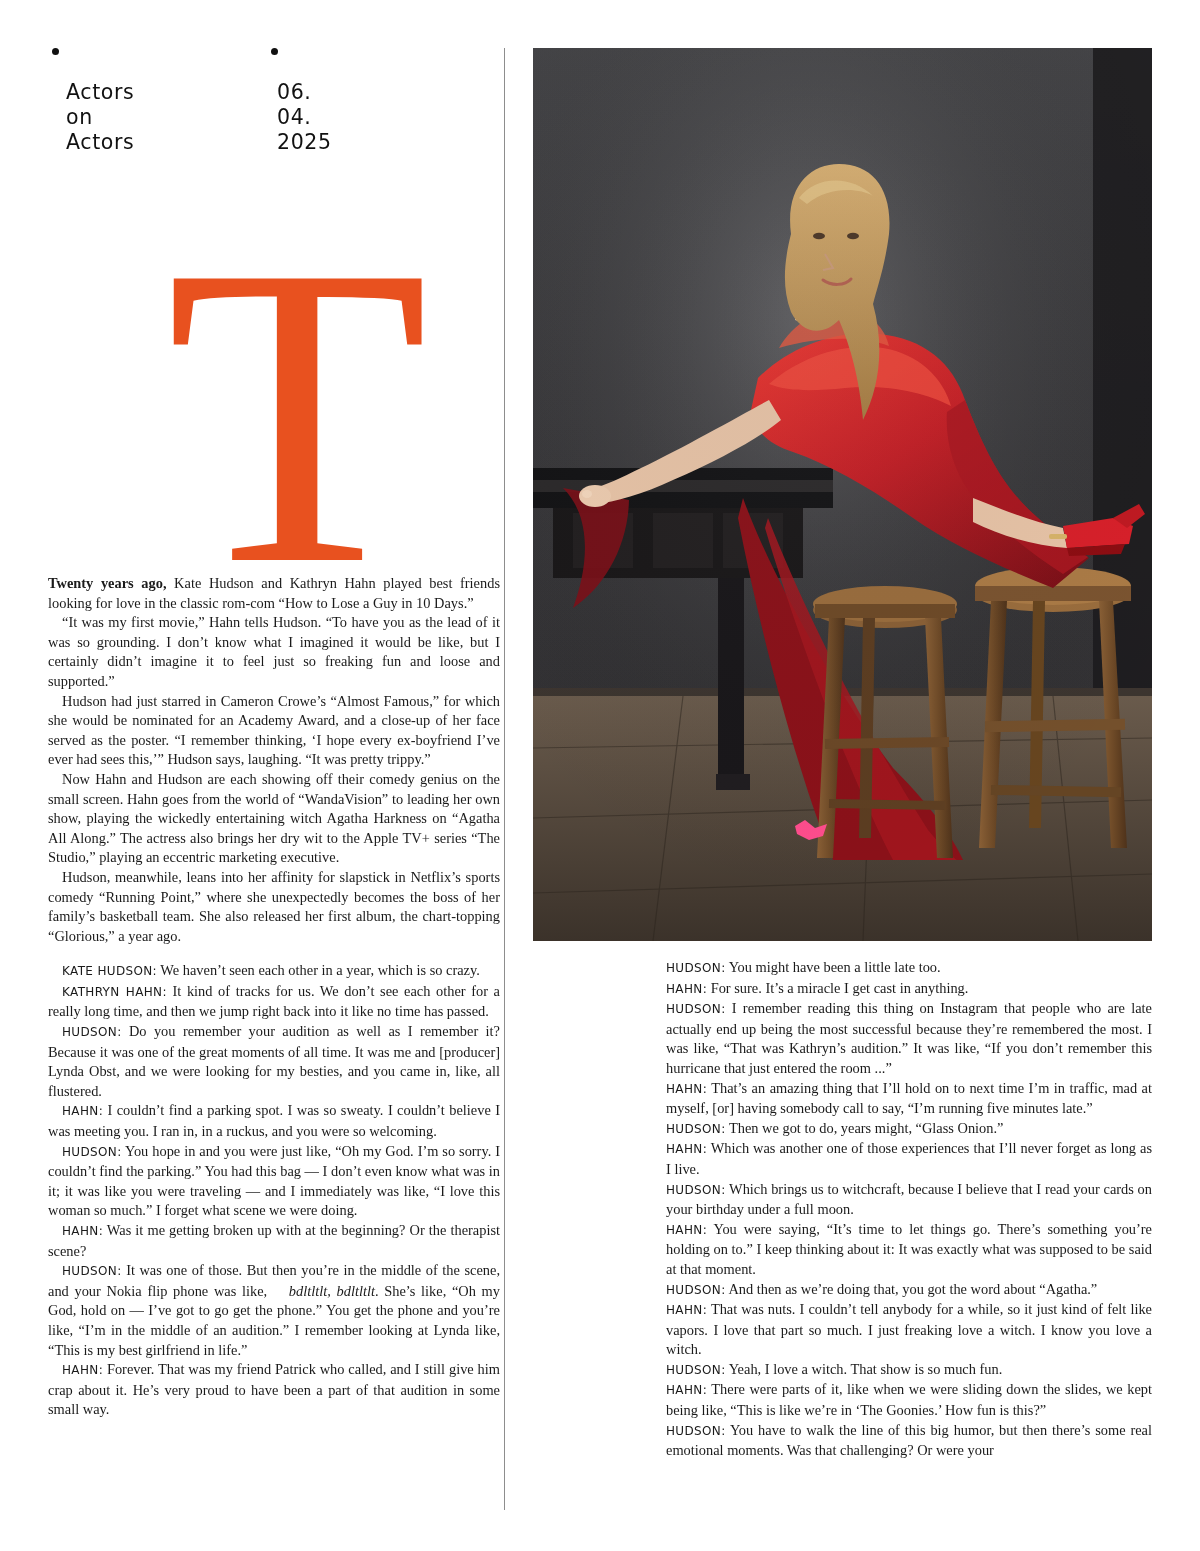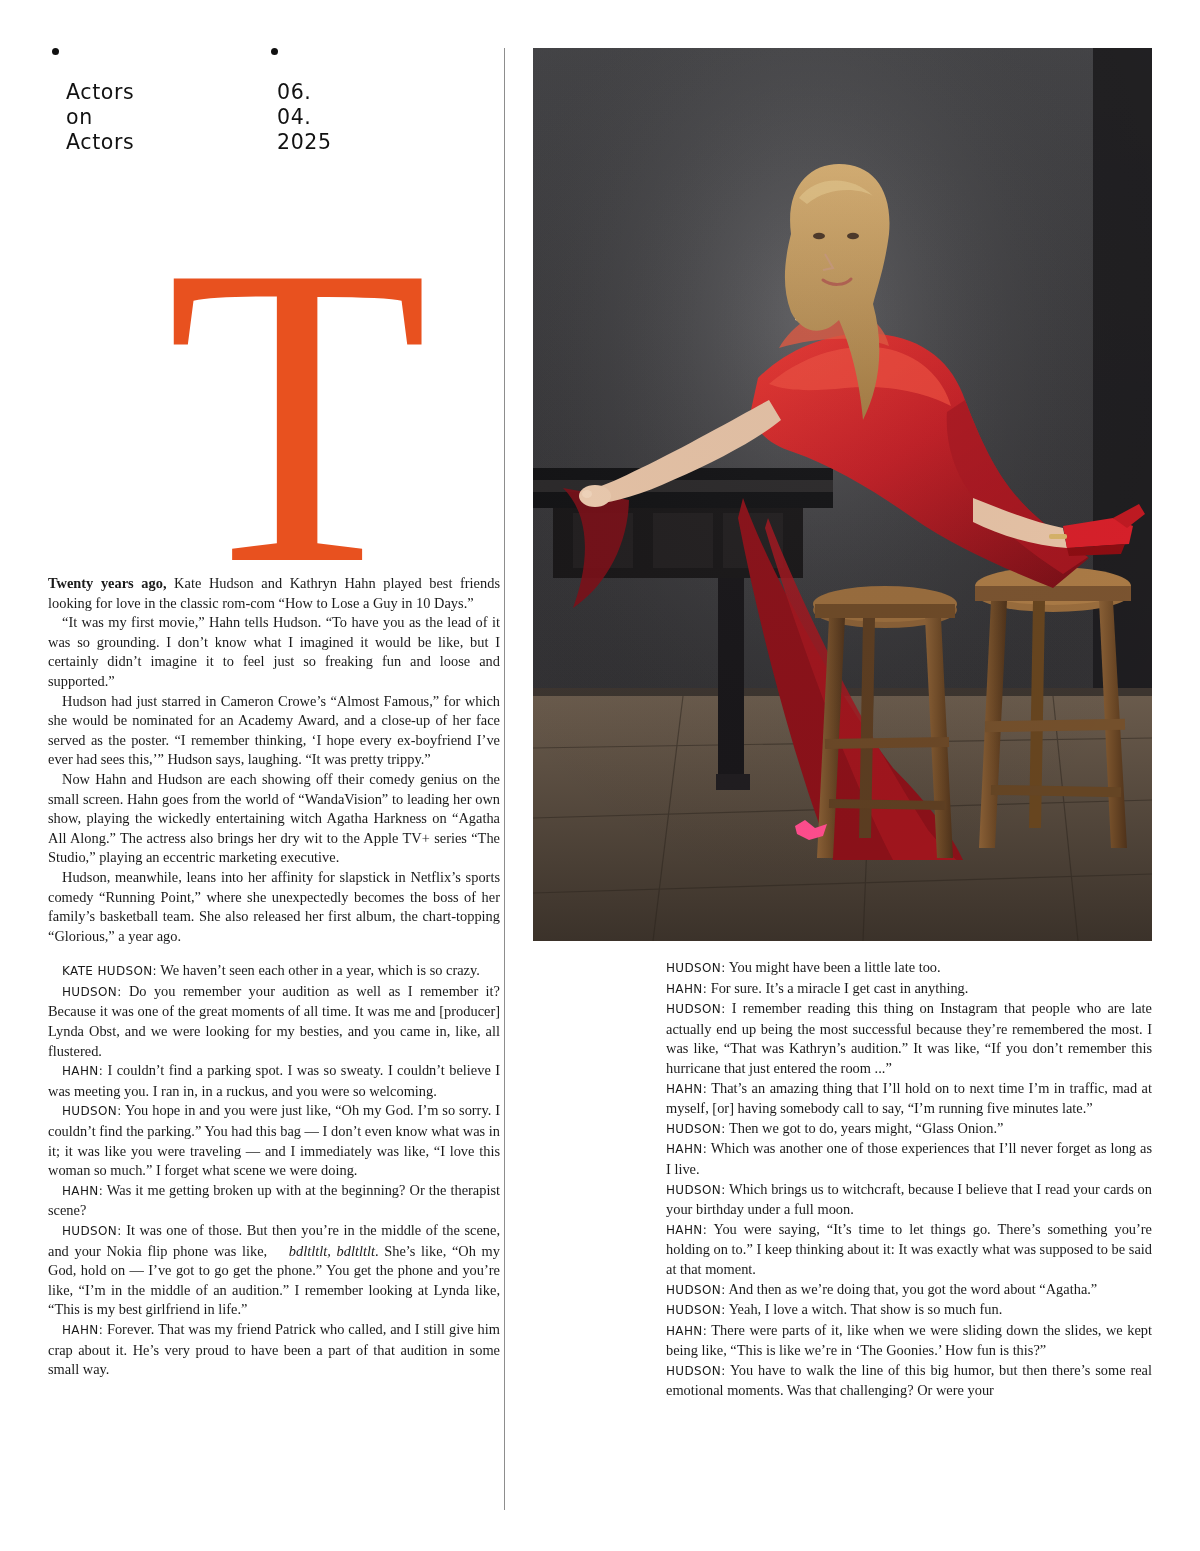--- a/index.html
+++ b/index.html
@@ -185,20 +185,21 @@
     <div class="body-text">
       <p class="first"><span class="lead-in">Twenty years ago,</span><span> Kate Hudson and Kathryn Hahn played best friends looking for love in the classic rom-com “How to Lose a Guy in 10 Days.”</span></p>
       <p><span>“It was my first movie,” Hahn tells Hudson. “To have you as the lead of it was so grounding. I don’t know what I imagined it would be like, but I certainly didn’t imagine it to feel just so freaking fun and loose and supported.”</span></p>
       <p><span>Hudson had just starred in Cameron Crowe’s “Almost Famous,” for which she would be nominated for an Academy Award, and a close-up of her face served as the poster. “I remember thinking, ‘I hope every ex-boyfriend I’ve ever had sees this,’” Hudson says, laughing. “It was pretty trippy.”</span></p>
       <p><span>Now Hahn and Hudson are each showing off their comedy genius on the small screen. Hahn goes from the world of “WandaVision” to leading her own show, playing the wickedly entertaining witch Agatha Harkness on “Agatha All Along.” The actress also brings her dry wit to the Apple TV+ series “The Studio,” playing an eccentric marketing executive.</span></p>
       <p><span>Hudson, meanwhile, leans into her affinity for slapstick in Netflix’s sports comedy “Running Point,” where she unexpectedly becomes the boss of her family’s basketball team. She also released her first album, the chart-topping “Glorious,” a year ago.</span></p>
 
       <div class="gap"></div>
 
       <p><span class="speaker">KATE HUDSON:</span><span> We haven’t seen each other in a year, which is so crazy.</span></p>
+      <p><span class="speaker">KATHRYN HAHN:</span><span> It kind of tracks for us. We don’t see each other for a really long time, and then we jump right back into it like no time has passed.</span></p>
       <p><span class="speaker">HUDSON:</span><span> Do you remember your audition as well as I remember it? Because it was one of the great moments of all time. It was me and [producer] Lynda Obst, and we were looking for my besties, and you came in, like, all flustered.</span></p>
       <p><span class="speaker">HAHN:</span><span> I couldn’t find a parking spot. I was so sweaty. I couldn’t believe I was meeting you. I ran in, in a ruckus, and you were so welcoming.</span></p>
       <p><span class="speaker">HUDSON:</span><span> You hope in and you were just like, “Oh my God. I’m so sorry. I couldn’t find the parking.” You had this bag — I don’t even know what was in it; it was like you were traveling — and I immediately was like, “I love this woman so much.” I forget what scene we were doing.</span></p>
       <p><span class="speaker">HAHN:</span><span> Was it me getting broken up with at the beginning? Or the therapist scene?</span></p>
       <p><span class="speaker">HUDSON:</span><span> It was one of those. But then you’re in the middle of the scene, and your Nokia flip phone was like, </span><span class="it">bdltltlt, bdltltlt</span><span>. She’s like, “Oh my God, hold on — I’ve got to go get the phone.” You get the phone and you’re like, “I’m in the middle of an audition.” I remember looking at Lynda like, “This is my best girlfriend in life.”</span></p>
       <p><span class="speaker">HAHN:</span><span> Forever. That was my friend Patrick who called, and I still give him crap about it. He’s very proud to have been a part of that audition in some small way.</span></p>
     </div>
   </div>
 
   <div class="divider"></div>
@@ -326,18 +327,19 @@
     <div class="right-text">
       <p><span class="speaker">HUDSON:</span><span> You might have been a little late too.</span></p>
       <p><span class="speaker">HAHN:</span><span> For sure. It’s a miracle I get cast in anything.</span></p>
       <p><span class="speaker">HUDSON:</span><span> I remember reading this thing on Instagram that people who are late actually end up being the most successful because they’re remembered the most. I was like, “That was Kathryn’s audition.” It was like, “If you don’t remember this hurricane that just entered the room ...”</span></p>
       <p><span class="speaker">HAHN:</span><span> That’s an amazing thing that I’ll hold on to next time I’m in traffic, mad at myself, [or] having somebody call to say, “I’m running five minutes late.”</span></p>
       <p><span class="speaker">HUDSON:</span><span> Then we got to do, years might, “Glass Onion.”</span></p>
       <p><span class="speaker">HAHN:</span><span> Which was another one of those experiences that I’ll never forget as long as I live.</span></p>
       <p><span class="speaker">HUDSON:</span><span> Which brings us to witchcraft, because I believe that I read your cards on your birthday under a full moon.</span></p>
       <p><span class="speaker">HAHN:</span><span> You were saying, “It’s time to let things go. There’s something you’re holding on to.” I keep thinking about it: It was exactly what was supposed to be said at that moment.</span></p>
       <p><span class="speaker">HUDSON:</span><span> And then as we’re doing that, you got the word about “Agatha.”</span></p>
+      <p><span class="speaker">HAHN:</span><span> That was nuts. I couldn’t tell anybody for a while, so it just kind of felt like vapors. I love that part so much. I just freaking love a witch. I know you love a witch.</span></p>
       <p><span class="speaker">HUDSON:</span><span> Yeah, I love a witch. That show is so much fun.</span></p>
       <p><span class="speaker">HAHN:</span><span> There were parts of it, like when we were sliding down the slides, we kept being like, “This is like we’re in ‘The Goonies.’ How fun is this?”</span></p>
       <p><span class="speaker">HUDSON:</span><span> You have to walk the line of this big humor, but then there’s some real emotional moments. Was that challenging? Or were your</span></p>
     </div>
   </div>
 </div>
 
 </body></html>

